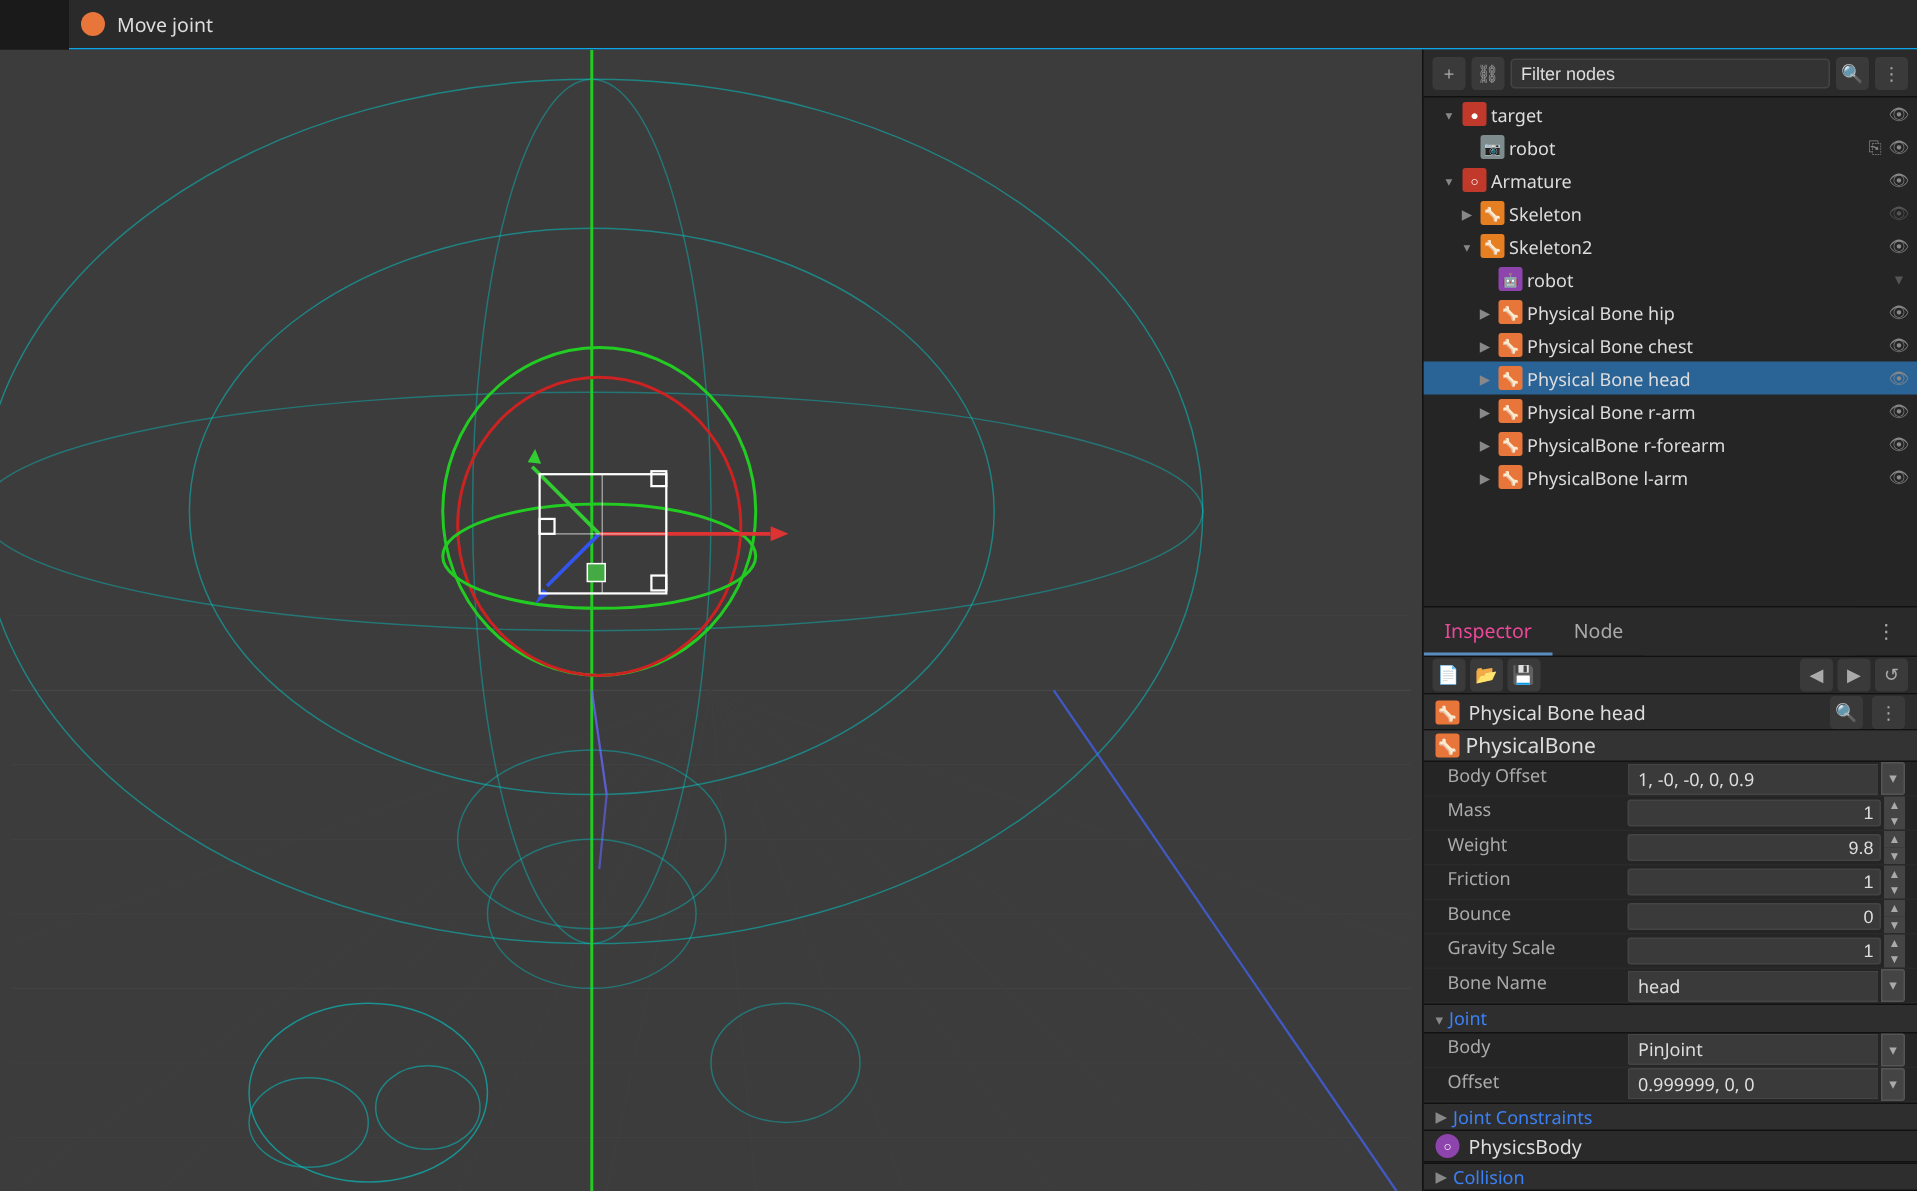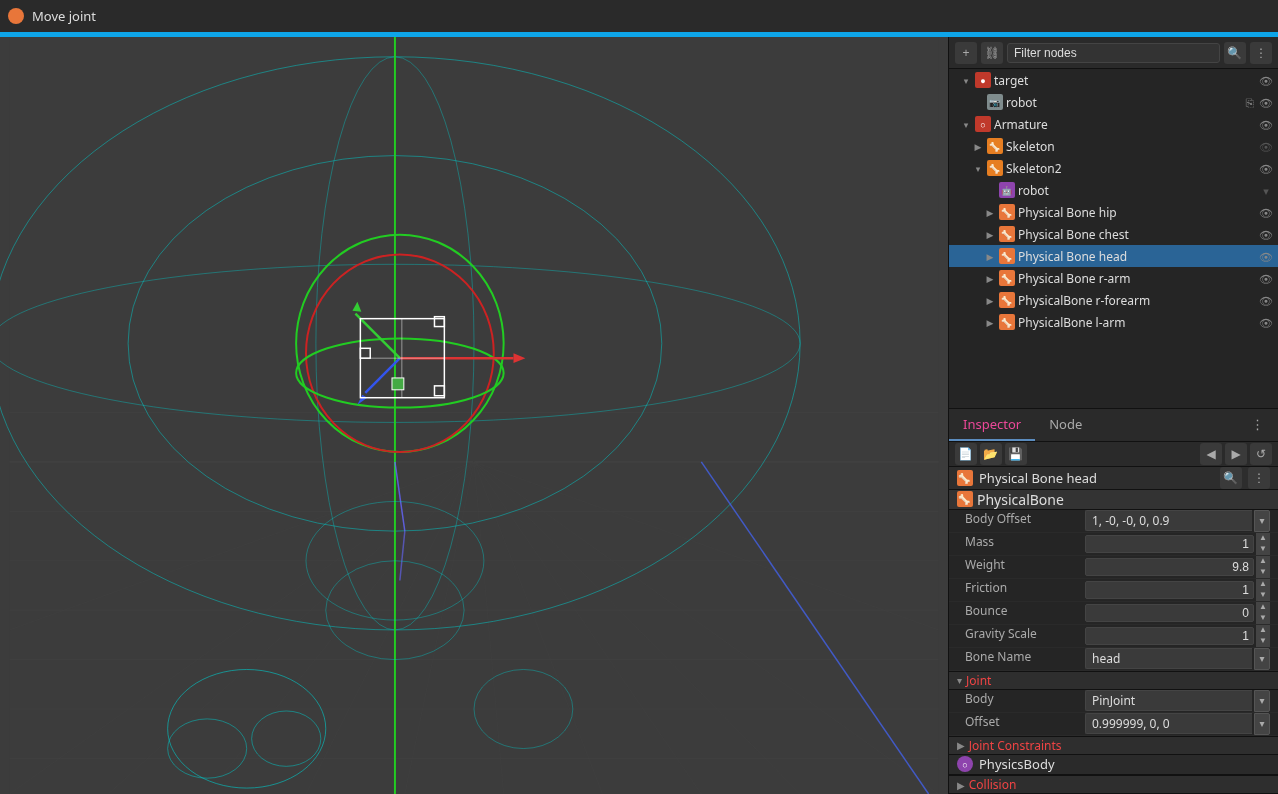--- a/index.html
+++ b/index.html
@@ -16,21 +16,22 @@
     }
 
     
     .top-bar {
       height: 28px;
       background: #2a2a2a;
       display: flex;
       align-items: center;
       padding: 16px 8px;
       gap: 8px;
-      border-bottom: 5px solid #0ea5e9;
+      border-bottom: 1px solid #0ea5e9;
+      margin-left: 46px;
     }
     .top-bar-icon {
       width: 16px;
       height: 16px;
       background: #e8763a;
       border-radius: 50%;
       display: inline-block;
     }
 
     
@@ -334,21 +335,21 @@
       align-items: center;
       padding: 0 8px;
       gap: 4px;
       border-top: 1px solid #111;
       border-bottom: 1px solid #111;
       cursor: pointer;
     }
 
     .section-divider span {
       font-size: 12px;
-      color: #ef4444;
+      color: #3b82f6;
     }
 
     .physics-body-section {
       display: flex;
       align-items: center;
       height: 26px;
       padding: 0 8px;
       background: #2a2a2a;
       gap: 6px;
       border-bottom: 1px solid #111;

